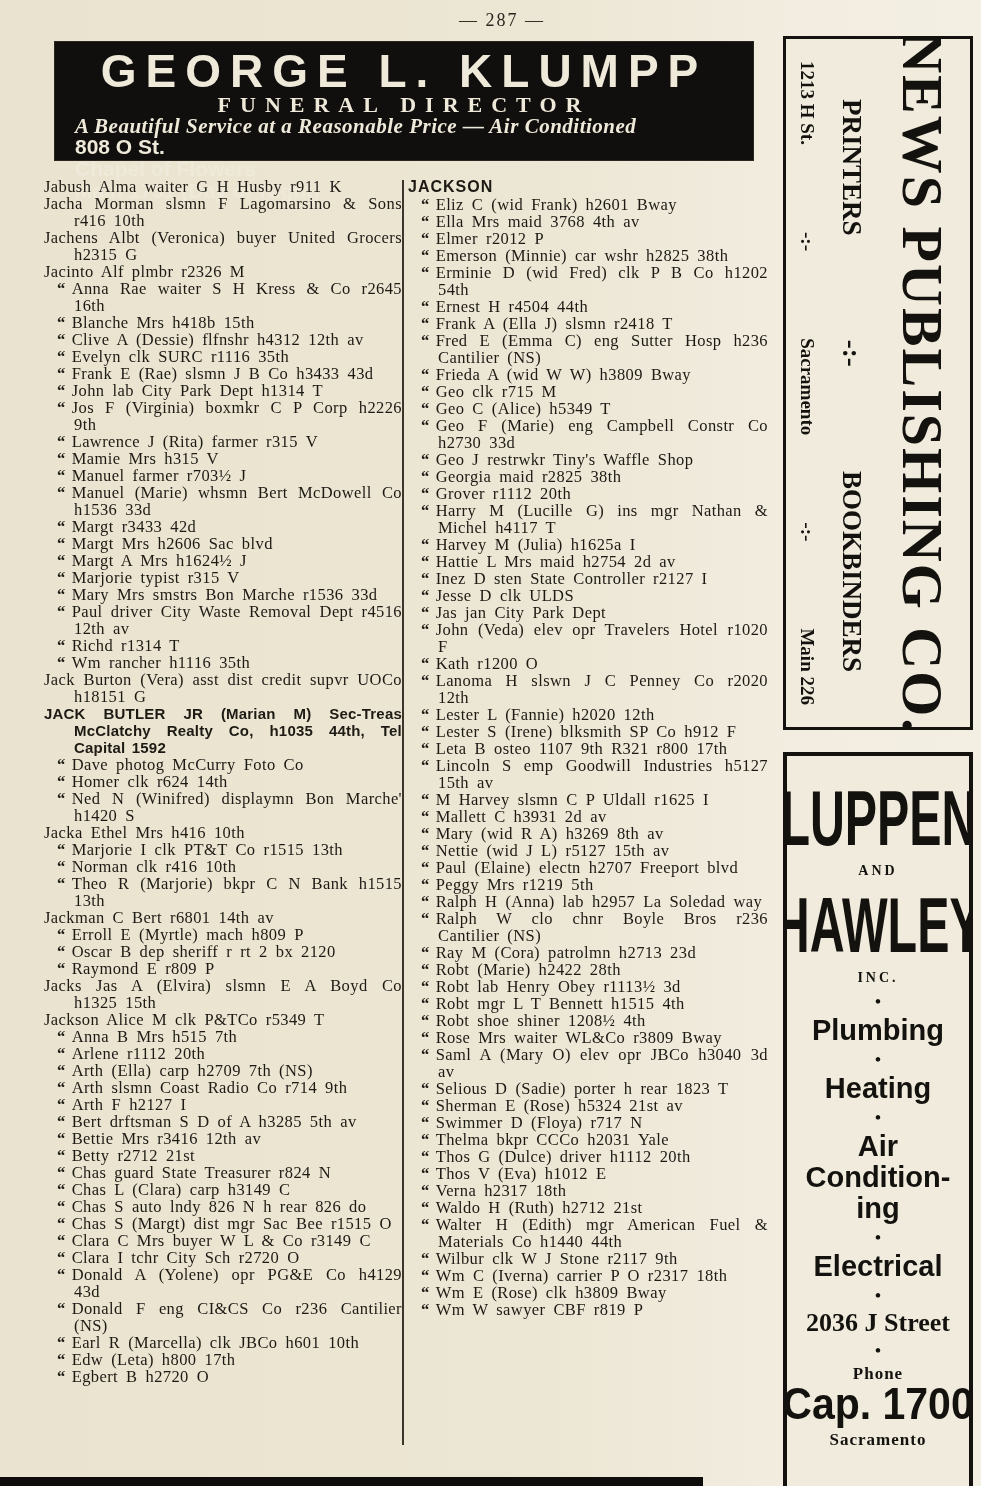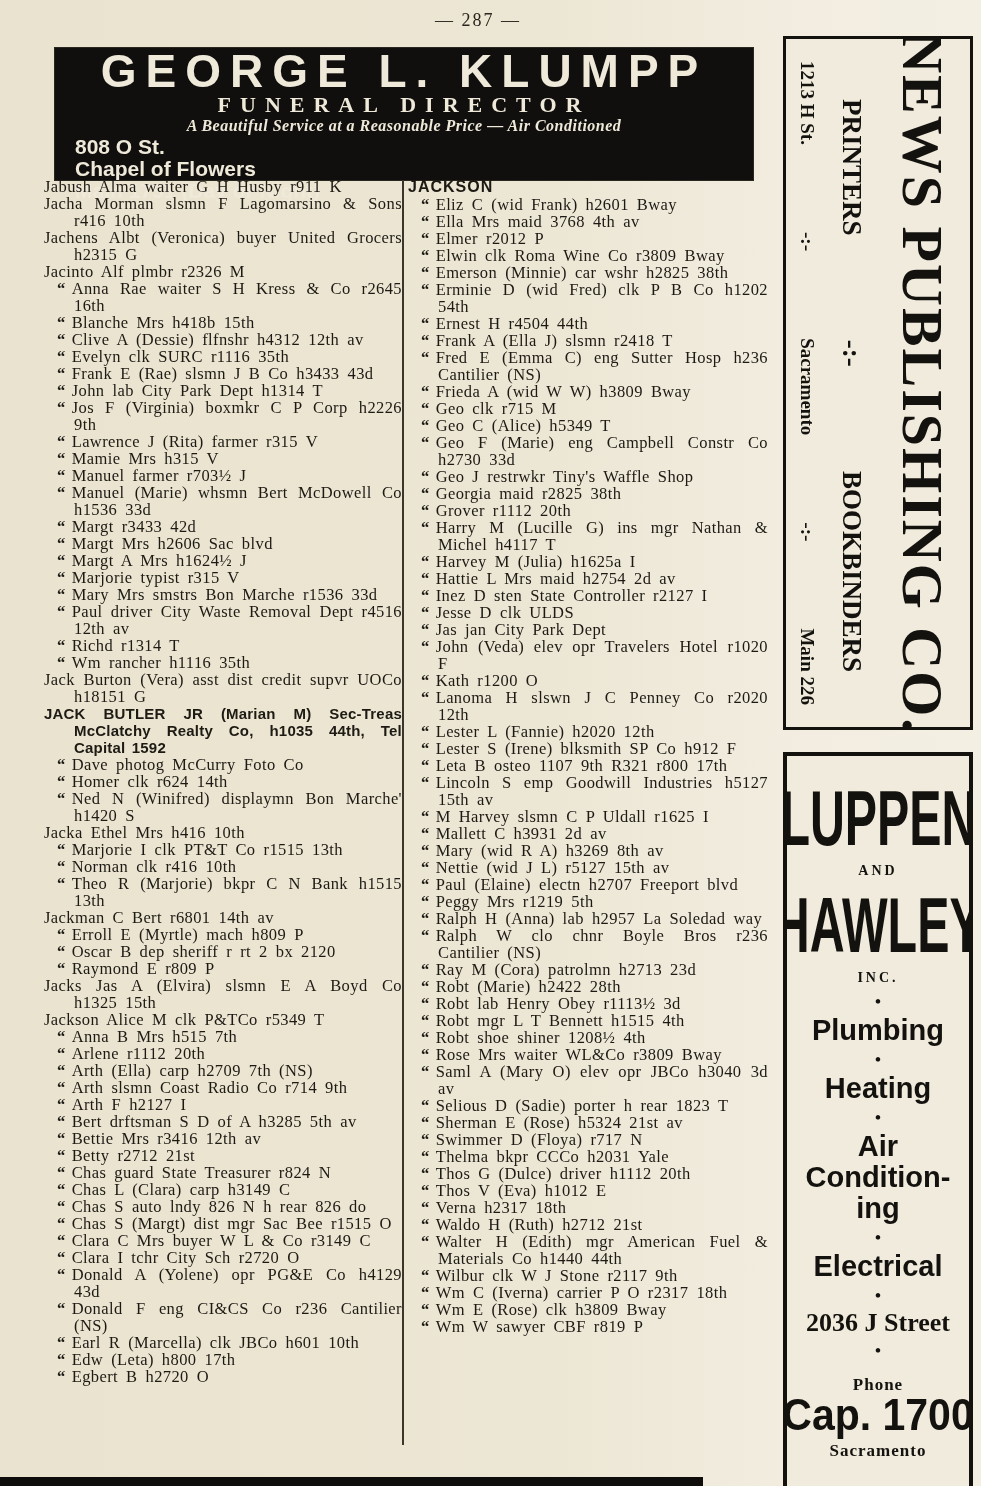--- a/index.html
+++ b/index.html
@@ -2,32 +2,32 @@
 <html><head>
 <meta charset="utf-8">
 <style>
   html,body{margin:0;padding:0;}
   body{background:#d8d2c0; font-family:"Liberation Serif", serif;}
   .page{position:relative; width:981px; height:1486px; margin:0 auto; overflow:hidden;
         background:linear-gradient(90deg,#e9e3cf 0%,#ece6d4 55%,#f2ede0 82%,#f3efe2 100%);
         color:#201d17;}
   
   .page-number{position:absolute; top:10px; left:0; width:956px; text-align:center;
-      font-size:18px; letter-spacing:2px; color:#2a261e;}
-  
-  .klumpp{position:absolute; left:55px; top:42px; width:698px; height:132px;
-      background:#100f0d; color:#efe9da; box-sizing:border-box; padding:0 20px 5px;
+      font-size:18px; letter-spacing:2px; color:#2a261e;padding-left:24px;}
+  
+  .klumpp{position:absolute; left:55px; top:42px; width:698px; height:118px;
+      background:#100f0d; color:#efe9da; box-sizing:border-box; padding:6px 20px 5px;
       display:flex; flex-direction:column; justify-content:space-between;
-      box-shadow:0 0 0 1px #2a2620;margin-top:6px;}
+      box-shadow:0 0 0 1px #2a2620;}
   .klumpp-name{font-family:"Liberation Sans", sans-serif; font-weight:bold;
       font-size:46px; line-height:46px; letter-spacing:9px; text-align:center; white-space:nowrap;}
   .klumpp-title{font-family:"Liberation Serif", serif; font-weight:bold;
       font-size:22px; line-height:22px; letter-spacing:9px; text-align:center;}
   .klumpp-tagline{font-family:"Liberation Serif", serif; font-style:italic; font-weight:bold;
-      font-size:16px; line-height:20px; text-align:center; letter-spacing:0.5px;}
+      font-size:21px; line-height:20px; letter-spacing:0.5px;}
   .klumpp-bottom{display:flex; justify-content:space-between; align-items:baseline;
       font-family:"Liberation Sans", sans-serif; font-weight:bold; font-size:21px; line-height:22px;flex-direction:column;}
   
   .col{position:absolute; top:178px; font-size:16.5px; line-height:17px;
       letter-spacing:0.4px; word-spacing:3.5px; color:#1d1a14;}
   .col-left{left:44px; width:358px;}
   .col-right{left:408px; width:360px;}
   .divider{position:absolute; left:402px; top:180px; width:2px; height:1265px; background:#3a362c;}
   .entry{text-align:justify; padding-left:30px; text-indent:-30px;}
   .entry .mark{padding-left:13px; padding-right:6px; font-weight:bold;}
@@ -59,21 +59,21 @@
       line-height:52px; height:52px; transform:scale(0.93,1.5); transform-origin:center;
       margin:16px 0 14px; white-space:nowrap;}
   .lh-small{font-family:"Liberation Serif", serif; font-weight:bold; font-size:14px;
       line-height:17px; letter-spacing:3px; margin:4px 0;}
   .dot{font-size:17px; line-height:13px; font-weight:bold; margin:5px 0;}
   .svc{font-family:"Liberation Sans", sans-serif; font-weight:bold; font-size:29px;
       line-height:31px; margin:2px 0; white-space:pre-line;}
   .street{font-family:"Liberation Serif", serif; font-weight:bold; font-size:26px;
       line-height:28px; margin:2px 0; white-space:nowrap;}
   .phlabel{font-family:"Liberation Serif", serif; font-weight:bold; font-size:17px;
-      line-height:18px; margin-top:14px; letter-spacing:1px;}
+      line-height:18px; margin-top:3px; letter-spacing:1px;}
   .phnum{font-family:"Liberation Sans", sans-serif; font-weight:bold; font-size:41px;
       line-height:42px; letter-spacing:0px; transform:scaleY(1.1); white-space:nowrap;}
   .city{font-family:"Liberation Serif", serif; font-weight:bold; font-size:17px;
       line-height:18px; margin-top:6px; letter-spacing:1px;}
   
   .bottom-strip{position:absolute; left:0; top:1477px; width:703px; height:9px; background:#0e0d0b;}
 </style>
 </head>
 <body>
 
@@ -151,21 +151,20 @@
       <div class="entry ditto"><span class="mark">“</span>Edw (Leta) h800 17th</div>
       <div class="entry ditto"><span class="mark">“</span>Egbert B h2720 O</div>
     </div>
   <div class="divider"></div>
   <div class="col col-right">
     <div class="surname-header">JACKSON</div>
     <div id="col-right">
         <div class="entry ditto"><span class="mark">“</span>Eliz C (wid Frank) h2601 Bway</div>
         <div class="entry ditto"><span class="mark">“</span>Ella Mrs maid 3768 4th av</div>
         <div class="entry ditto"><span class="mark">“</span>Elmer r2012 P</div>
-        <div class="entry ditto"><span class="mark">“</span>Elwin clk Roma Wine Co r3809 Bway</div>
         <div class="entry ditto"><span class="mark">“</span>Emerson (Minnie) car wshr h2825 38th</div>
         <div class="entry ditto"><span class="mark">“</span>Erminie D (wid Fred) clk P B Co h1202 54th</div>
         <div class="entry ditto"><span class="mark">“</span>Ernest H r4504 44th</div>
         <div class="entry ditto"><span class="mark">“</span>Frank A (Ella J) slsmn r2418 T</div>
         <div class="entry ditto"><span class="mark">“</span>Fred E (Emma C) eng Sutter Hosp h236 Cantilier (NS)</div>
         <div class="entry ditto"><span class="mark">“</span>Frieda A (wid W W) h3809 Bway</div>
         <div class="entry ditto"><span class="mark">“</span>Geo clk r715 M</div>
         <div class="entry ditto"><span class="mark">“</span>Geo C (Alice) h5349 T</div>
         <div class="entry ditto"><span class="mark">“</span>Geo F (Marie) eng Campbell Constr Co h2730 33d</div>
         <div class="entry ditto"><span class="mark">“</span>Geo J restrwkr Tiny's Waffle Shop</div>

